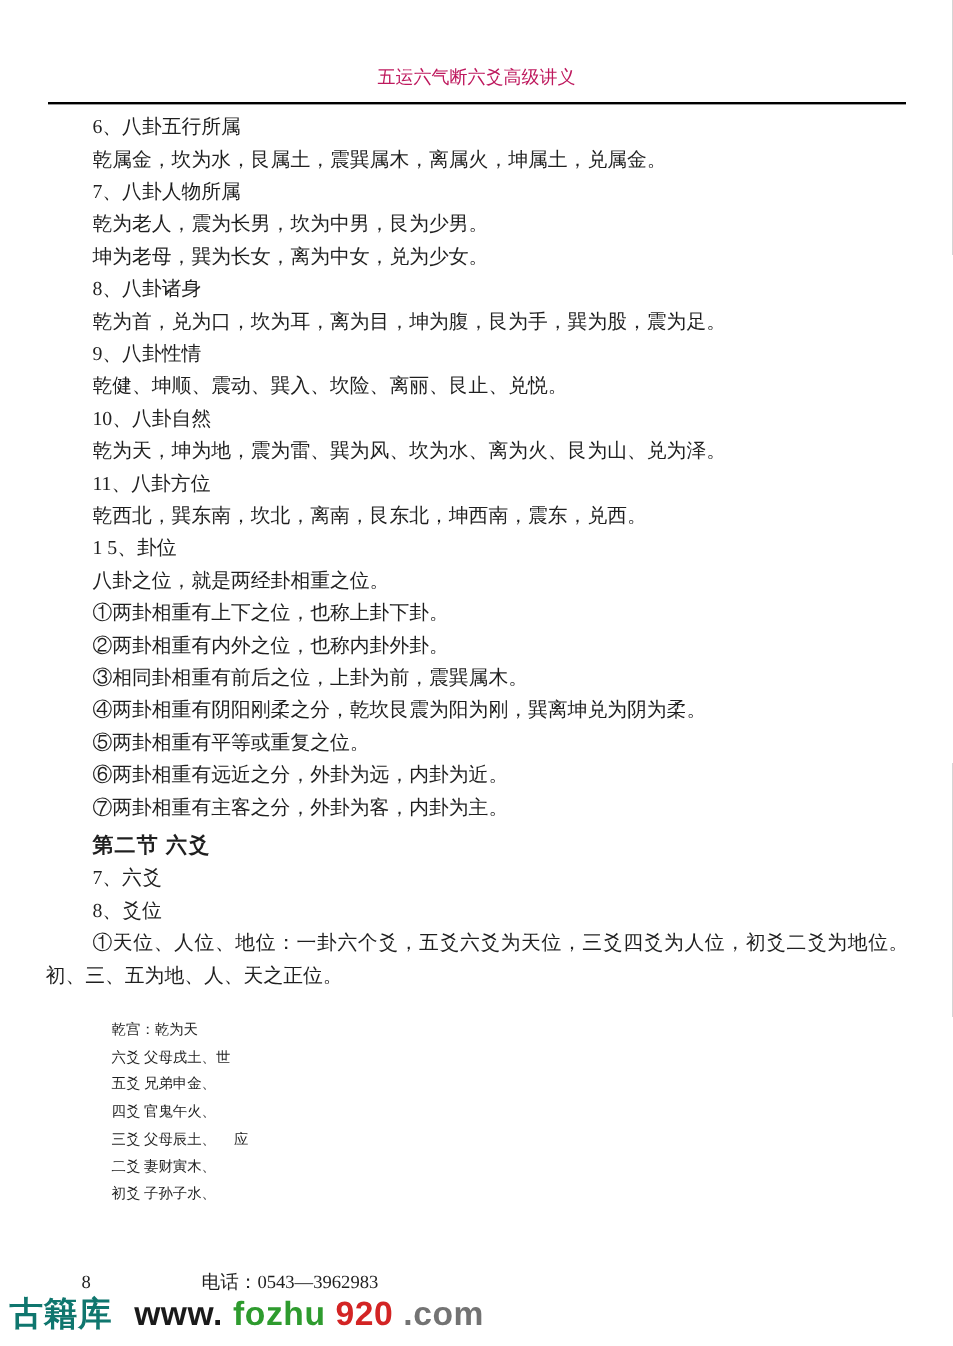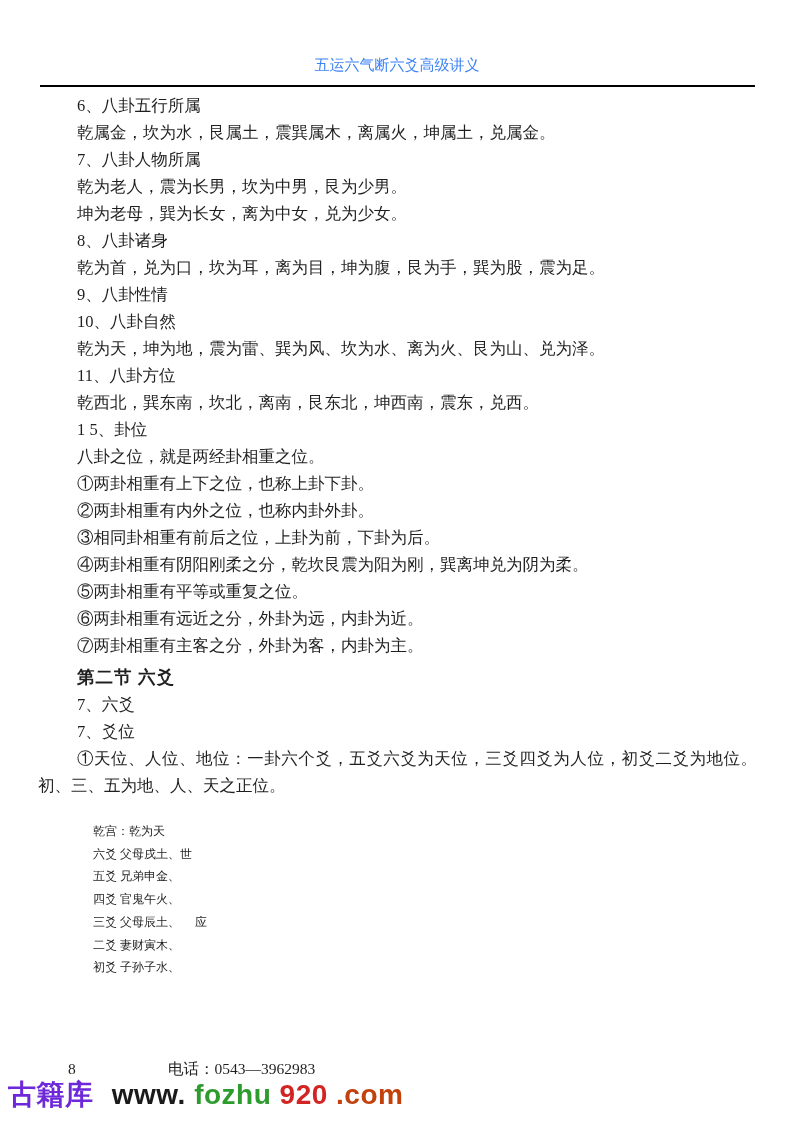--- a/index.html
+++ b/index.html
@@ -13,21 +13,21 @@
     font-family: "Liberation Serif", "DejaVu Serif", serif;
     color: #1f1f1f;
   }
   
   #header-title {
     position: absolute;
     top: 55px; left: 0; right: 0;
     text-align: center;
     font-size: 15px;
     line-height: 20px;
-    color: #3b82f6;
+    color: #be185d;
   }
   #header-rule {
     position: absolute;
     top: 85px; left: 40px;
     width: 715px; height: 2px;
     background: #000;
   }
   
   #content {
     position: absolute;
@@ -38,21 +38,21 @@
   }
   #content p {
     margin: 0;
     text-indent: 39px;
     text-align: justify;
   }
   #content p.section {
     font-weight: bold;
     font-size: 17.5px;
     margin-top: 5px;
-    font-family: Liberation Serif, serif;
+    font-family: Liberation Sans, sans-serif;
     letter-spacing: 1px;
   }
   
   #gua-block {
     margin-top: 21px;
     margin-left: 55px;
     font-size: 12px;
     line-height: 22.7px;
   }
   #gua-block p { margin: 0; text-indent: 0; text-align: left; }
@@ -101,53 +101,54 @@
         <p class="para">乾为老人，震为长男，坎为中男，艮为少男。</p>
 
         <p class="para">坤为老母，巽为长女，离为中女，兑为少女。</p>
 
         <p class="para">8、八卦诸身</p>
 
         <p class="para">乾为首，兑为口，坎为耳，离为目，坤为腹，艮为手，巽为股，震为足。</p>
 
         <p class="para">9、八卦性情</p>
 
+        <p class="para">乾健、坤顺、震动、巽入、坎险、离丽、艮止、兑悦。</p>
 
         <p class="para">10、八卦自然</p>
 
         <p class="para">乾为天，坤为地，震为雷、巽为风、坎为水、离为火、艮为山、兑为泽。</p>
 
         <p class="para">11、八卦方位</p>
 
         <p class="para">乾西北，巽东南，坎北，离南，艮东北，坤西南，震东，兑西。</p>
 
         <p class="para">1 5、卦位</p>
 
         <p class="para">八卦之位，就是两经卦相重之位。</p>
 
         <p class="para">①两卦相重有上下之位，也称上卦下卦。</p>
 
         <p class="para">②两卦相重有内外之位，也称内卦外卦。</p>
 
-        <p class="para">③相同卦相重有前后之位，上卦为前，下卦为后。</p>
+        <p class="para">③相同卦相重有前后之位，上卦为前，震巽属木。</p>
 
         <p class="para">④两卦相重有阴阳刚柔之分，乾坎艮震为阳为刚，巽离坤兑为阴为柔。</p>
 
         <p class="para">⑤两卦相重有平等或重复之位。</p>
 
         <p class="para">⑥两卦相重有远近之分，外卦为远，内卦为近。</p>
 
         <p class="para">⑦两卦相重有主客之分，外卦为客，内卦为主。</p>
 
         <p class="section">第二节 六爻</p>
 
         <p class="para">7、六爻</p>
 
 
-        <p class="para">7、爻位</p>
+        <p class="para">8、爻位</p>
 
         <p class="para">①天位、人位、地位：一卦六个爻，五爻六爻为天位，三爻四爻为人位，初爻二爻为地位。初、三、五为地、人、天之正位。</p>
       </div>
 
     <div id="gua-block">
 
         <p>乾宫：乾为天</p>
 
         <p>六爻 父母戌土、世</p>
 
@@ -164,24 +165,24 @@
   </div>
 
   <div id="footer">
     <span id="footer-page-number">8</span>
     <span id="footer-phone">电话：0543—3962983</span>
   </div>
 
   <div id="watermark">
     
   
-      <span class="brand" style="color: #6d28d9;">古籍库</span>
+      <span class="brand" style="color: #0f766e;">古籍库</span>
     
       <span class="url-part" style="color: rgb(26, 26, 26);">www.</span>
     
       <span class="url-part" style="color: rgb(46, 155, 46);">fozhu</span>
     
       <span class="url-part" style="color: rgb(211, 36, 36);">920</span>
     
-      <span class="url-part" style="color: #c2410c;">.com</span>
+      <span class="url-part" style="color: #737373;">.com</span>
     </div>
 
 </div>
 
 </body></html>

